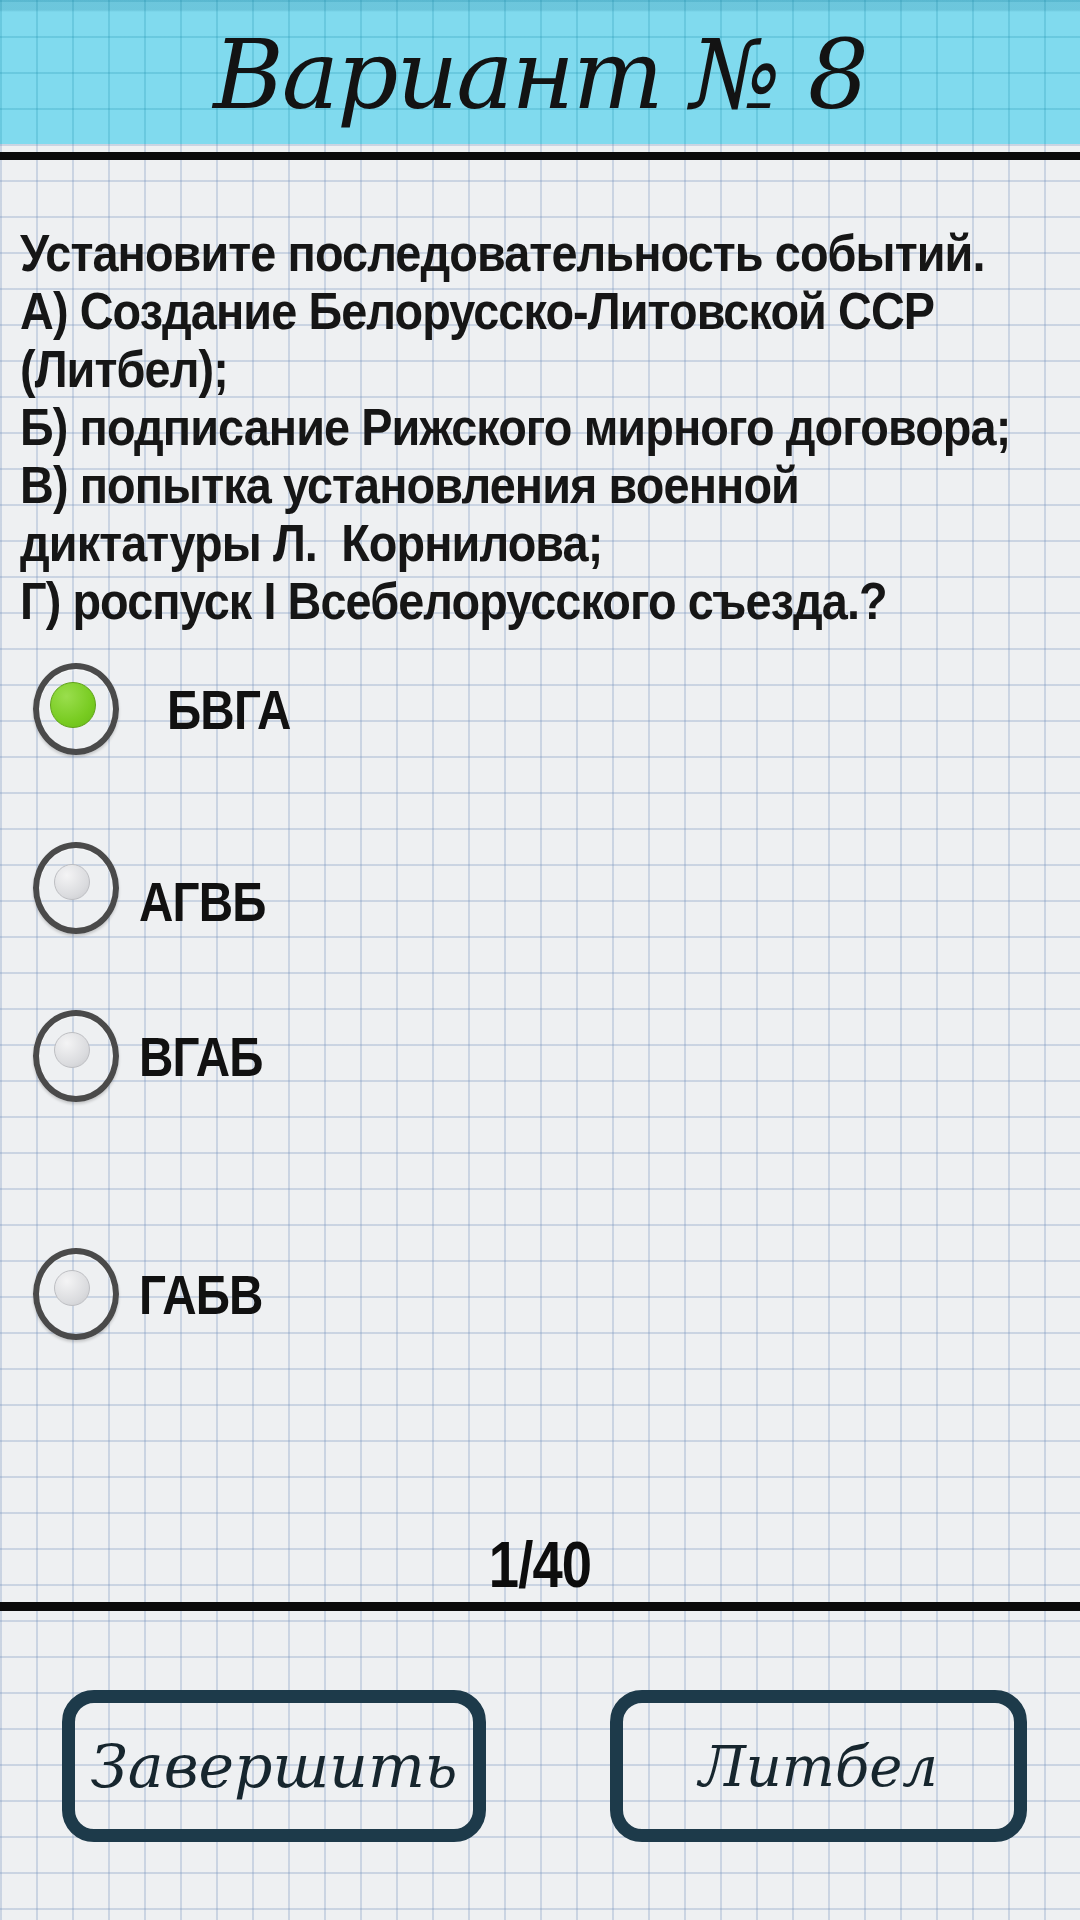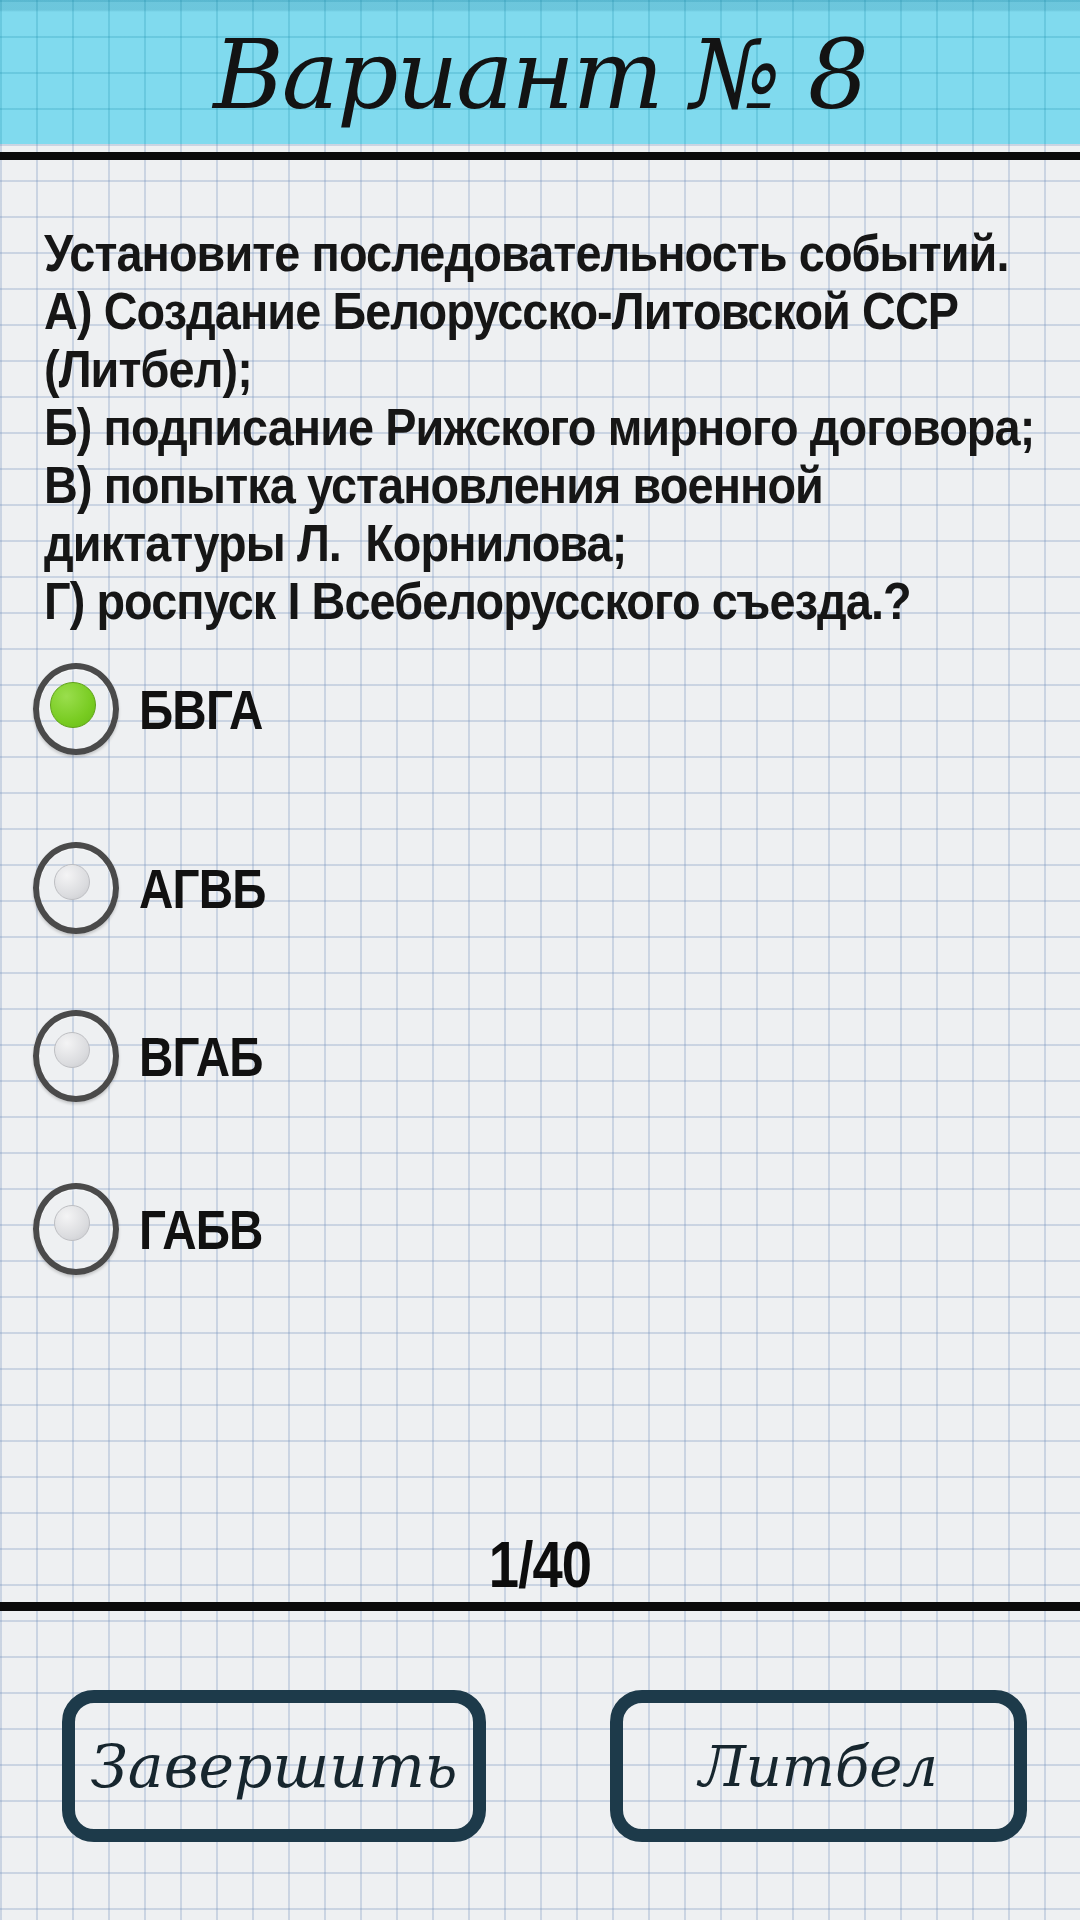--- a/index.html
+++ b/index.html
@@ -28,21 +28,21 @@
     line-height:150px;text-align:center;
     font-family:"DejaVu Serif", serif;font-style:italic;
     font-size:96px;color:#131313;letter-spacing:-2px;
   }
   .divider{position:absolute;left:0;width:1080px;background:#0a0a0a;}
   .divider-top{top:152px;height:8px;}
   .divider-bottom{top:1602px;height:9px;}
 
   
   .question{
-    position:absolute;left:44px;top:224px;width:1030px;color:#161616;
+    position:absolute;left:20px;top:224px;width:1030px;color:#161616;
   }
   .q-line{
     font-weight:bold;font-size:52px;line-height:58px;letter-spacing:-1px;
     white-space:pre;transform:scaleX(0.90);transform-origin:0 50%;
   }
 
   
   .option{position:absolute;left:33px;height:92px;display:flex;align-items:center;cursor:pointer;}
   .radio{
     position:relative;flex:0 0 auto;width:74px;height:80px;
@@ -56,21 +56,21 @@
     border:1px solid #bdbec2;
   }
   .option.selected .dot{
     width:44px;height:44px;left:11px;top:13px;border:1px solid #5ea117;
     background:radial-gradient(circle at 35% 30%, #9ade4d, #79cc22 60%, #66ba15);
   }
   .option-label{
     margin-left:20px;font-weight:bold;font-size:56px;color:#111;
     letter-spacing:-1px;transform:scaleX(0.85);transform-origin:0 50%;white-space:pre;
   }
-  .opt-0{top:663px;} .opt-1{top:842px;} .opt-2{top:1010px;} .opt-3{top:1183px;}
+  .opt-0{top:663px;gap:28px;} .opt-1{top:842px;align-items:flex-end;} .opt-2{top:1010px;} .opt-3{top:1248px;}
 
   
   .pager{
     position:absolute;left:0;top:1528px;width:1080px;text-align:center;
     font-weight:bold;font-size:64px;color:#0d0d0d;letter-spacing:-1px;
     transform:scaleX(0.85);
   }
 
   
   .btn{

